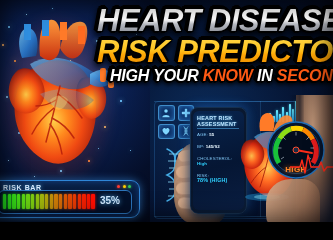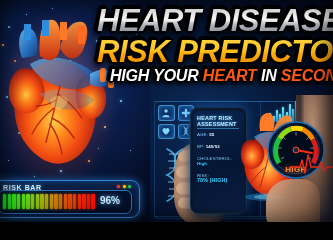--- a/index.html
+++ b/index.html
@@ -250,27 +250,27 @@
         <div class="seg" style="background: rgb(204, 124, 8); box-shadow: rgb(204, 124, 8) 0px 0px 3px;"></div>
         <div class="seg" style="background: rgb(212, 106, 7); box-shadow: rgb(212, 106, 7) 0px 0px 3px;"></div>
         <div class="seg" style="background: rgb(218, 88, 6); box-shadow: rgb(218, 88, 6) 0px 0px 3px;"></div>
         <div class="seg" style="background: rgb(224, 72, 5); box-shadow: rgb(224, 72, 5) 0px 0px 3px;"></div>
         <div class="seg" style="background: rgb(230, 58, 4); box-shadow: rgb(230, 58, 4) 0px 0px 3px;"></div>
         <div class="seg" style="background: rgb(236, 44, 3); box-shadow: rgb(236, 44, 3) 0px 0px 3px;"></div>
         <div class="seg" style="background: rgb(241, 32, 2); box-shadow: rgb(241, 32, 2) 0px 0px 3px;"></div>
         <div class="seg" style="background: rgb(246, 21, 1); box-shadow: rgb(246, 21, 1) 0px 0px 3px;"></div>
         <div class="seg" style="background: rgb(255, 13, 0); box-shadow: rgb(255, 13, 0) 0px 0px 3px;"></div>
       </div>
-    <div class="pct">96%</div>
+    <div class="pct">35%</div>
   </div>
 
   <div class="title1">HEART DISEASE</div>
   <div class="title2">RISK PREDICTOR</div>
   <div class="title3">
-    <span class="w-white">HIGH YOUR </span><span class="w-orange">HEART</span><span class="w-white"> IN </span><span class="w-orange">SECONDS</span>
+    <span class="w-white">HIGH YOUR </span><span class="w-orange">KNOW</span><span class="w-white"> IN </span><span class="w-orange">SECONDS</span>
   </div>
 
   <div class="scene">
 
     <div class="panel-frame"></div>
     <div class="hline" style="left:4px;top:6px;width:176px;"></div>
     <div class="hline" style="left:4px;top:121px;width:176px;"></div>
     <div class="vline" style="left:110px;top:6px;height:116px;"></div>
 
     <div class="barchart" id="barchart">

